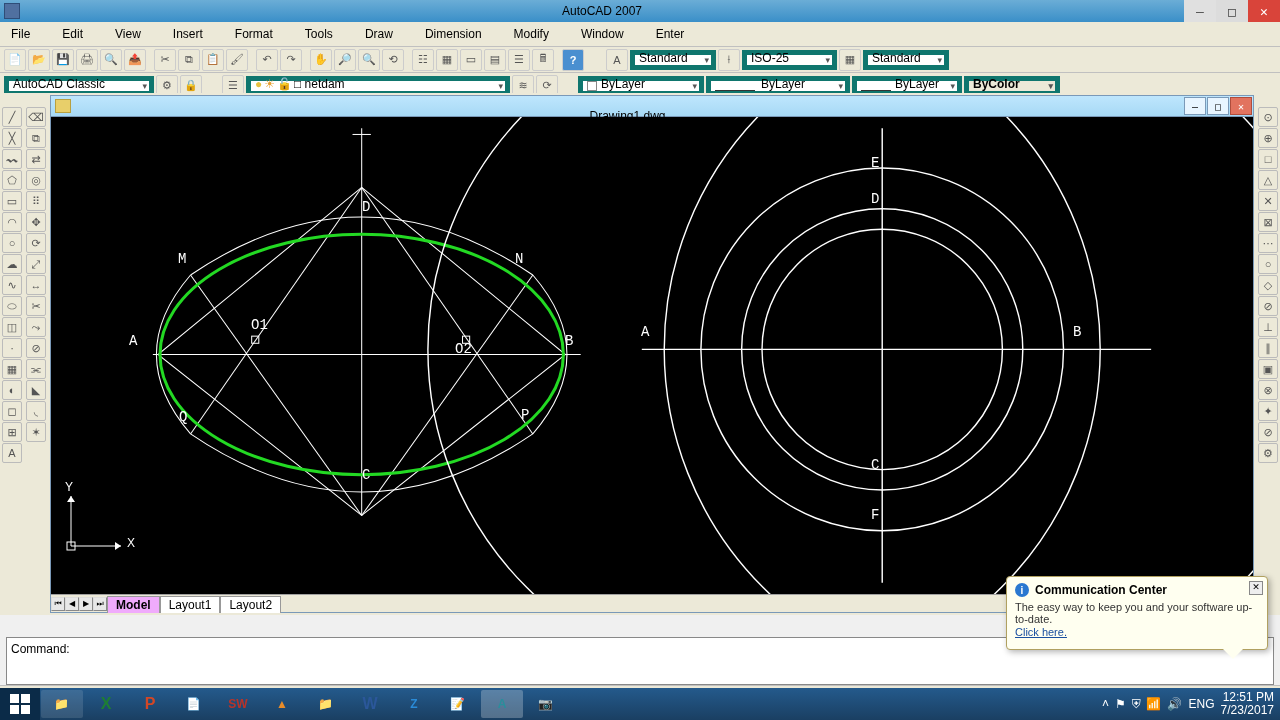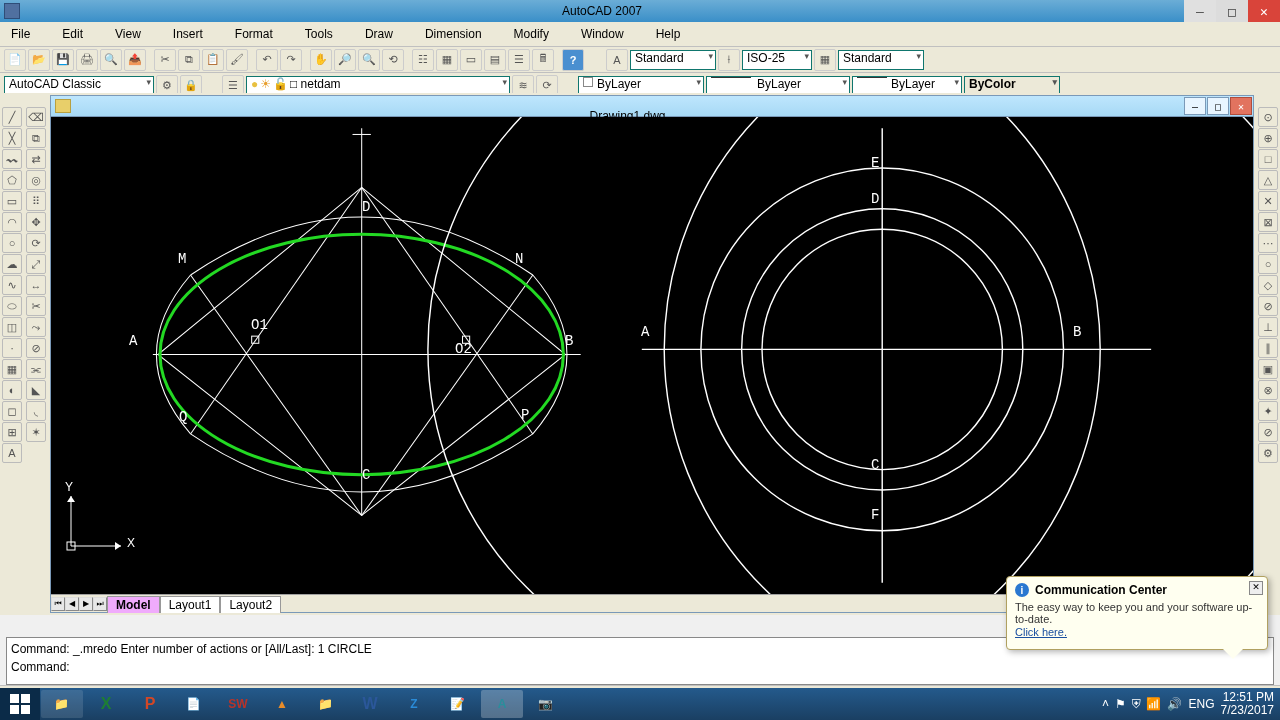--- a/index.html
+++ b/index.html
@@ -16,21 +16,21 @@
 .titlebar .win-btn.close { background: #d9443a; color: #fff; font-weight: bold; }
 
 
 .menubar { height: 19px; background: #ece9d8; border-bottom: 1px solid #c0c0c0; display: flex; align-items: center; padding: 12px 4px; gap: 18px; }
 .menubar span { padding: 1px 7px; color: #000; cursor: default; }
 
 
 .toolbar-row { height: 26px; background: #ece9d8; border-bottom: 1px solid #c0c0c0; display: flex; align-items: center; padding: 1px 4px; gap: 2px; }
 .tbtn { width: 22px; height: 22px; background: #ece9d8; border: 1px solid #ccc; display: flex; align-items: center; justify-content: center; font-size: 11px; color:#555; border-radius:2px;}
 .tbtn.sep { width: 4px; border: none; background: transparent; }
-.dropdown { height: 20px; background: #fff; border: 1px solid #0f766e; display: flex; align-items: flex-start; padding: 0 14px 0 4px; font-size: 11px; position: relative; min-width:60px;}
+.dropdown { height: 20px; background: #fff; border: 5px solid #0f766e; display: flex; align-items: flex-end; padding: 0 14px 0 4px; font-size: 11px; position: relative; min-width:60px;}
 .dropdown::after { content: "▾"; position: absolute; right: 2px; font-size: 9px; color: #555; }
 
 
 .workarea { position: absolute; top: 93px; left: 0; right: 0; bottom: 105px; background: #ece9d8; display: flex; }
 .side-toolbar { width: 24px; background: #ece9d8; display: flex; flex-direction: column; padding-top: 14px; gap: 1px; }
 .side-toolbar .tbtn { width: 20px; height: 20px; margin: 0 auto; border:1px solid #bbb;}
 .right-toolbar { width: 24px; background: #ece9d8; display: flex; flex-direction: column; padding-top: 14px; gap: 1px; }
 .right-toolbar .tbtn { width:20px; height:20px; margin:0 auto; border:1px solid #bbb;}
 
 .doc-window { flex: 1; display: flex; flex-direction: column; border: 1px solid #7a99b8; margin: 2px; background:#ece9d8; position:relative;}
@@ -95,21 +95,21 @@
   <span>File</span>
   <span>Edit</span>
   <span>View</span>
   <span>Insert</span>
   <span>Format</span>
   <span>Tools</span>
   <span>Draw</span>
   <span>Dimension</span>
   <span>Modify</span>
   <span>Window</span>
-  <span>Help</span>
+  <span>Enter</span>
 </div>
 
 <div class="toolbar-row">
   <div class="tbtn">📄</div>
   <div class="tbtn">📂</div>
   <div class="tbtn">💾</div>
   <div class="tbtn">🖨</div>
   <div class="tbtn">🔍</div>
   <div class="tbtn">📤</div>
   <div class="tbtn sep"></div>
@@ -133,21 +133,21 @@
   <div class="tbtn">☰</div>
   <div class="tbtn">🖩</div>
   <div class="tbtn sep"></div>
   <div class="tbtn" style="background:#4a8fd0;color:#fff;font-weight:bold;">?</div>
   <div style="width:18px;"></div>
   <div class="tbtn">A</div>
   <div class="dropdown" style="width:86px;">
       <span>Standard</span>
     </div>
   <div class="tbtn">⟊</div>
-  <div class="dropdown" style="width:70px;">
+  <div class="dropdown" style="width:95px;">
       <span>ISO-25</span>
     </div>
   <div class="tbtn">▦</div>
   <div class="dropdown" style="width:86px;">
       <span>Standard</span>
     </div>
 </div>
 
 <div class="toolbar-row">
   <div class="dropdown" style="width:150px;">
@@ -335,21 +335,20 @@
     <div class="tbtn">∥</div>
     <div class="tbtn">▣</div>
     <div class="tbtn">⊗</div>
     <div class="tbtn">✦</div>
     <div class="tbtn">⊘</div>
     <div class="tbtn">⚙</div>
   </div>
 </div>
 
 <div class="cmdarea">
-  <div>Command: _.mredo Enter number of actions or [All/Last]: 1 CIRCLE</div>
   <div>Command:</div>
 </div>
 
 <div class="statusbar">
   <span>Standard Toolbar</span>
 </div>
 
 <div class="commcenter">
   <div class="cc-close">✕</div>
   <div class="cc-head">

